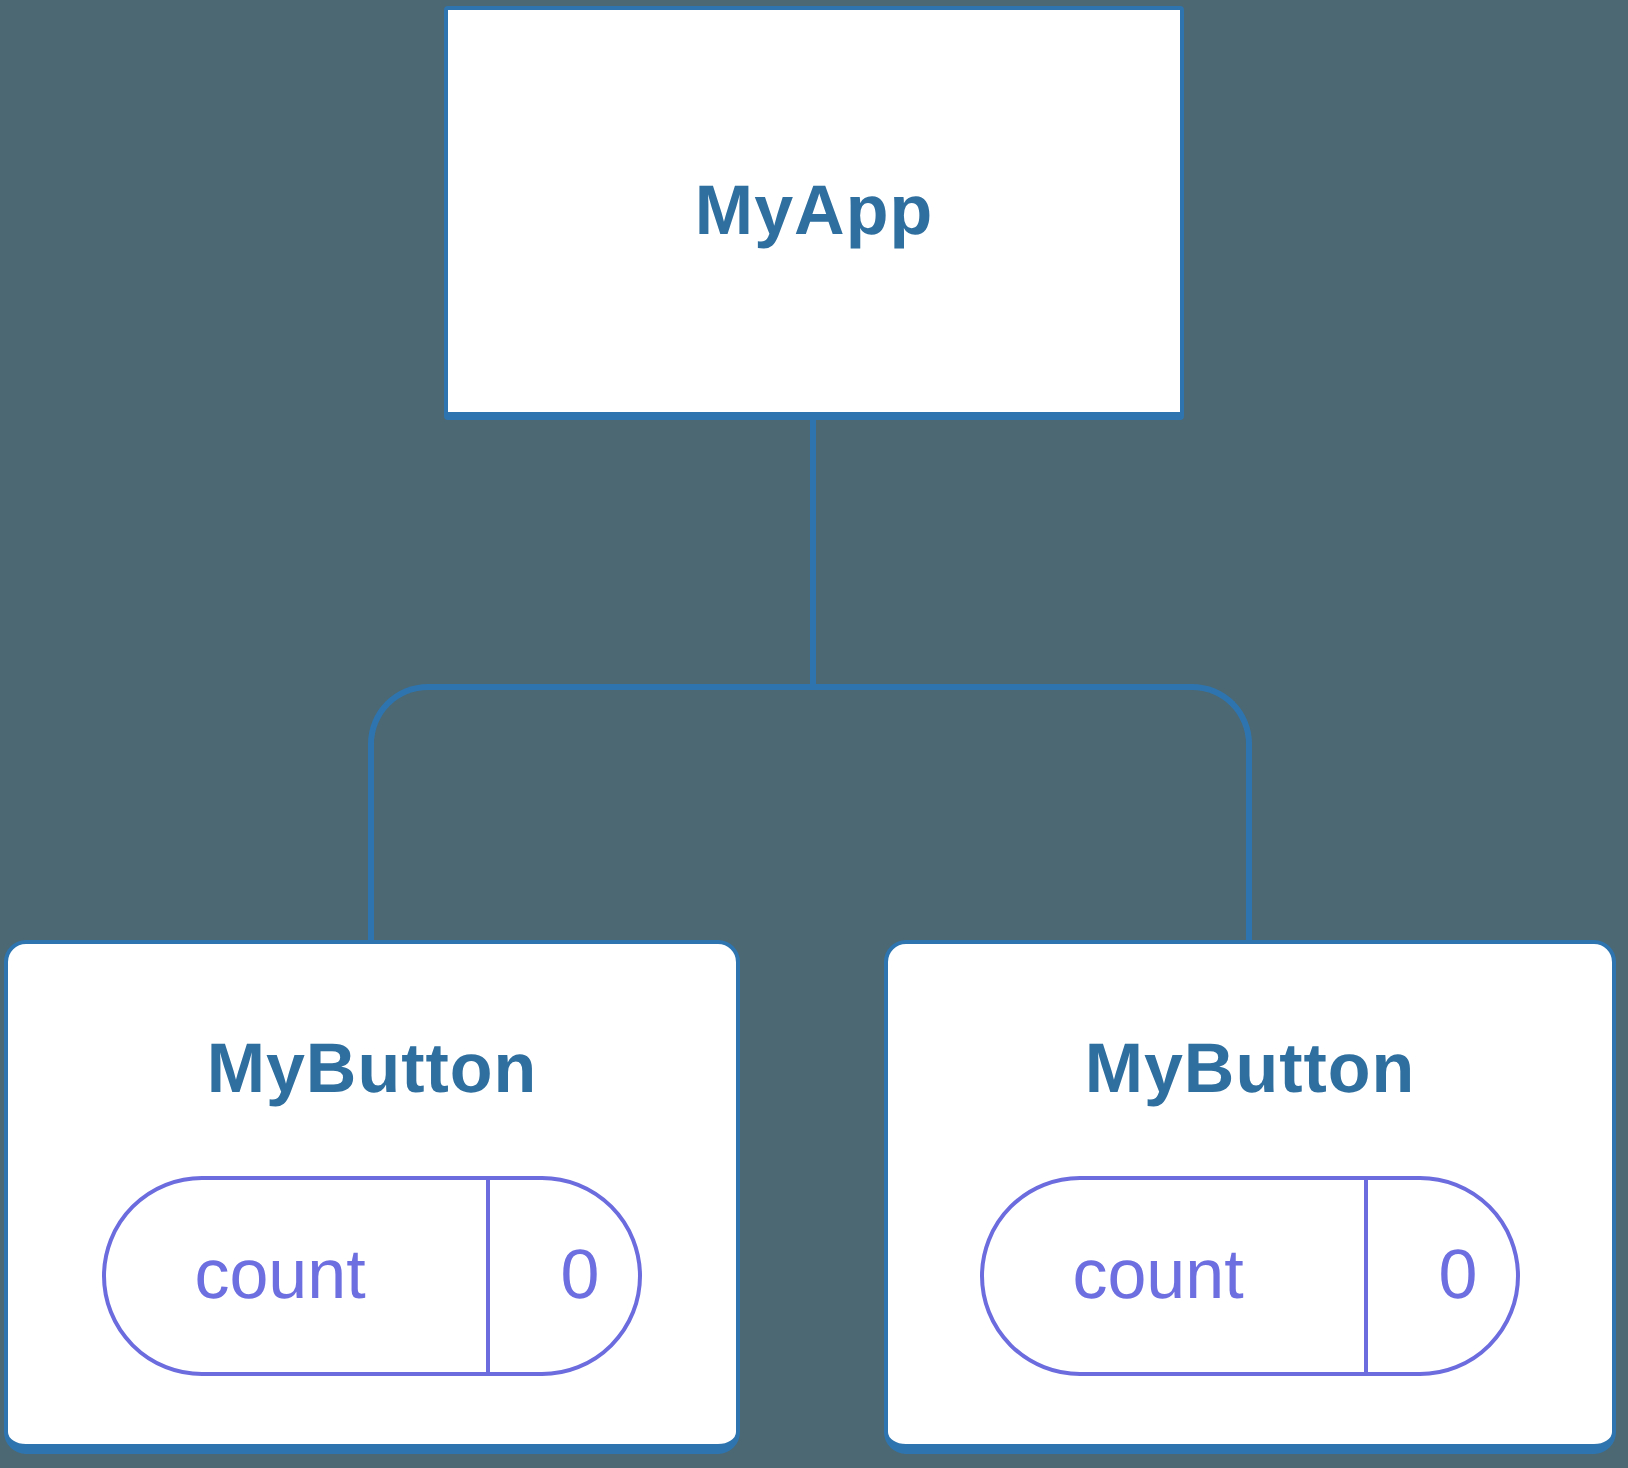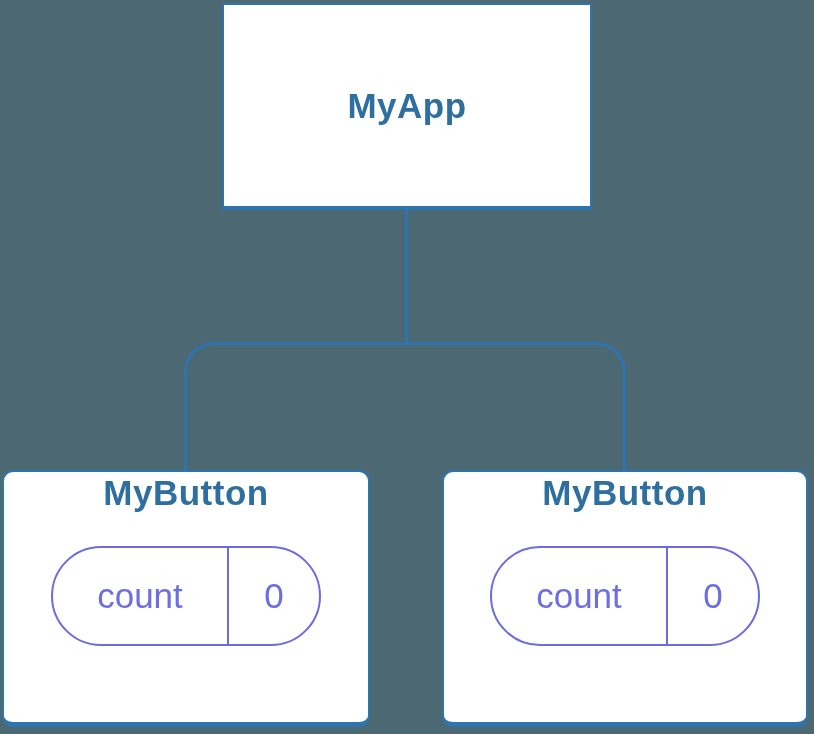--- a/index.html
+++ b/index.html
@@ -53,20 +53,21 @@
     width: 366px;
   }
   .node-title {
     color: #2F6F9F;
     font-size: 35px;
     font-weight: 600;
     letter-spacing: 0.5px;
     line-height: 42px;
   }
   .node-child .node-title {
+    margin-top: 42px;
   }
   .connector-stem {
     position: absolute;
     left: 405px;
     top: 209px;
     width: 3px;
     height: 134px;
     background: #2E75B0;
   }
   .connector-bracket {
@@ -86,20 +87,21 @@
     margin-top: 32px;
     width: 270px;
     height: 100px;
     box-sizing: border-box;
     border: 2px solid #6C6CDE;
     border-radius: 50px;
     display: flex;
     align-items: stretch;
     overflow: hidden;
     background: #FFFFFF;
+    gap: 16px;
   }
   .state-key {
     flex: 0 0 174px;
     display: flex;
     align-items: center;
     justify-content: center;
     color: #6D6EE0;
     font-size: 35px;
     font-weight: 400;
   }

